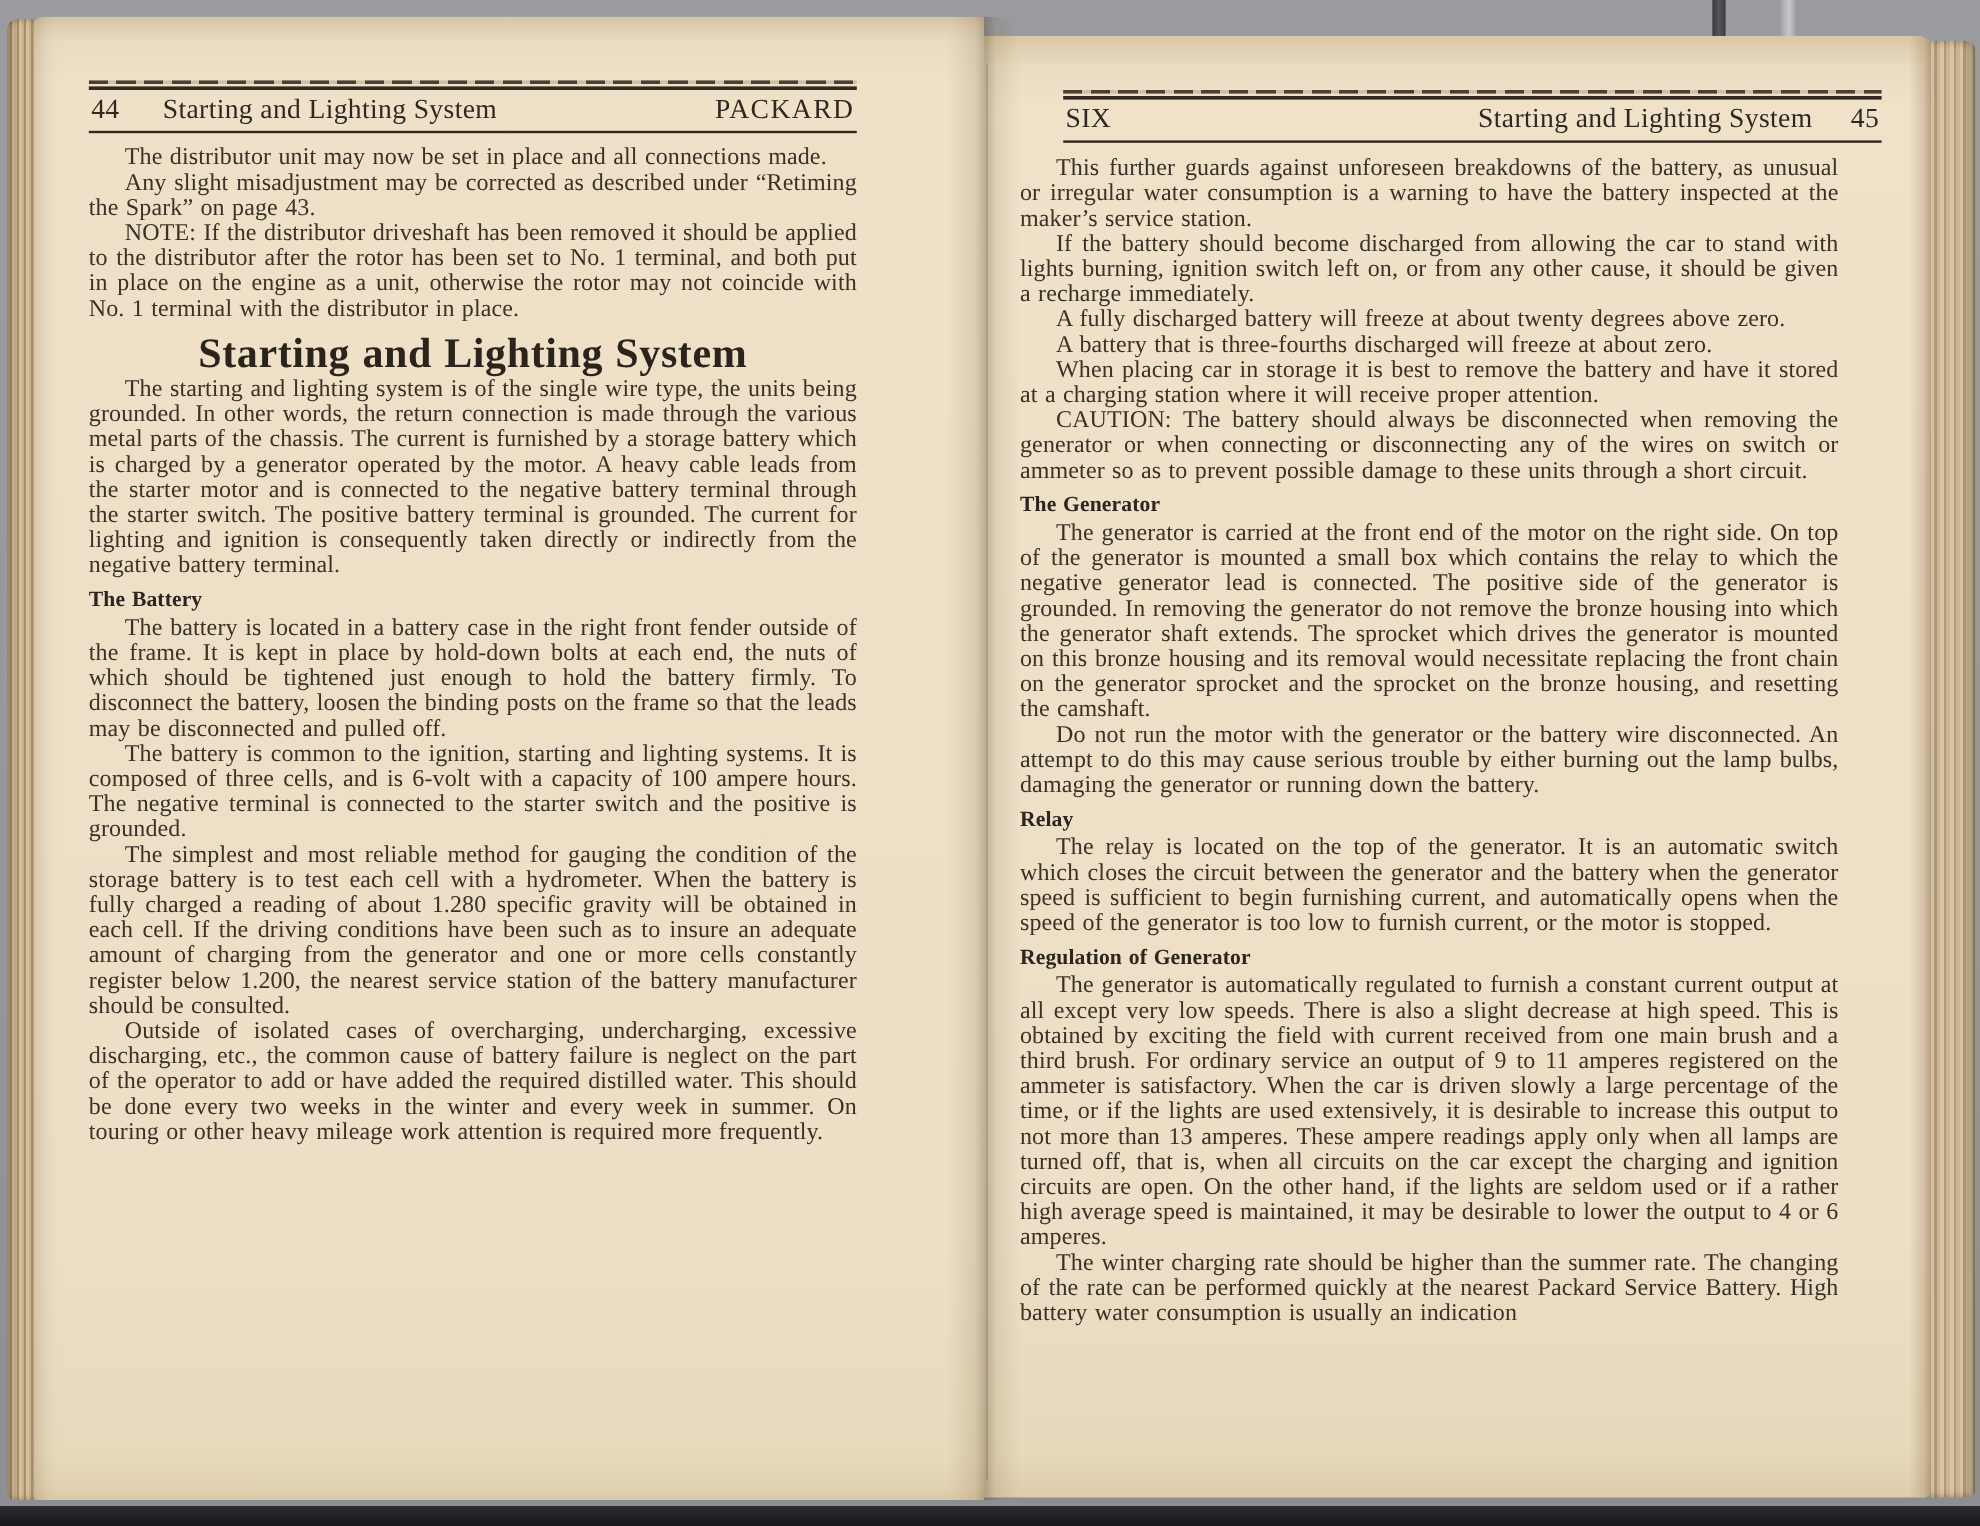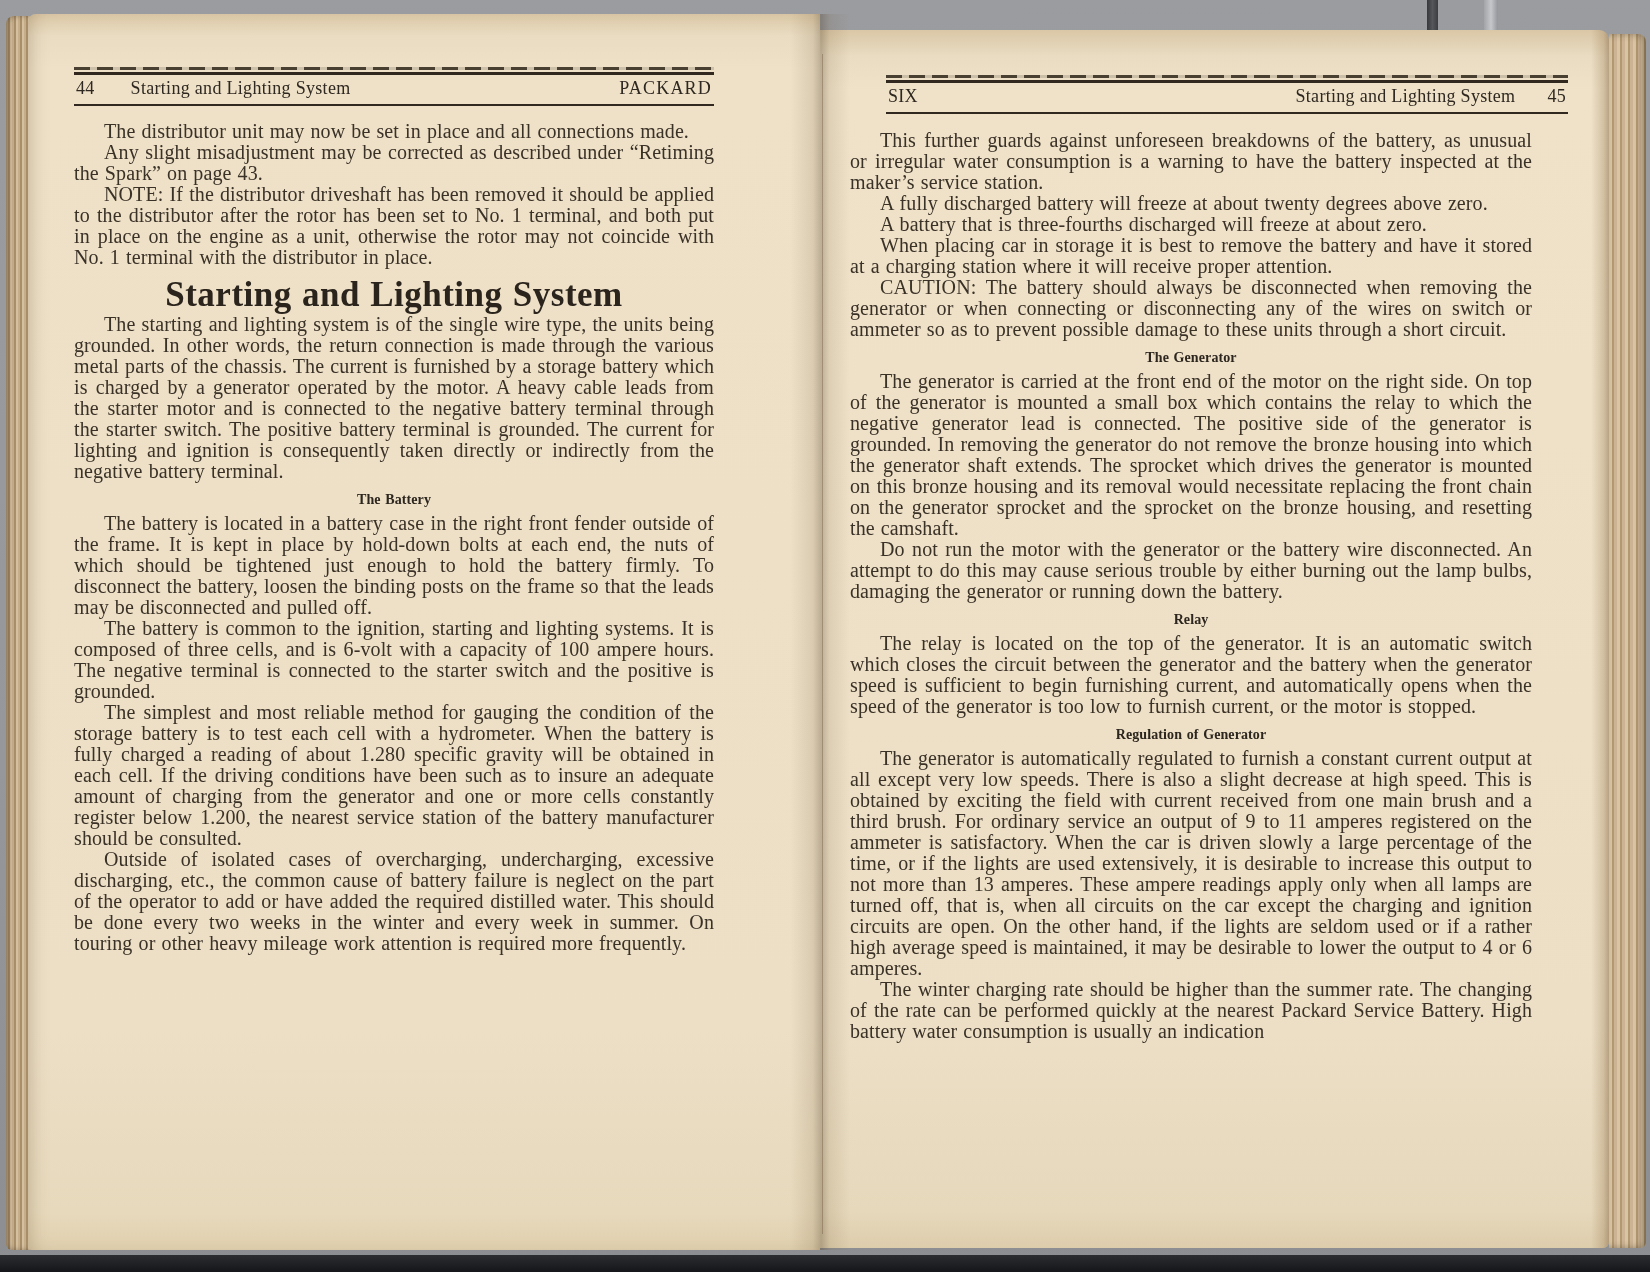--- a/index.html
+++ b/index.html
@@ -47,42 +47,42 @@
   .gutter {
     position:absolute; left:790px; top:14px; width:60px; height:1236px; pointer-events:none;
     background:linear-gradient(90deg,rgba(110,85,50,0) 0%,rgba(110,85,50,.15) 38%,rgba(75,57,32,.30) 52%,rgba(110,85,50,.13) 66%,rgba(110,85,50,0) 100%);
   }
   .gutter::after { content:""; position:absolute; left:32px; top:40px; width:1px; height:1180px; background:rgba(100,75,45,.35); }
 
   
   .page-header {
     position:absolute; display:flex; align-items:center;
     border-top:3px solid #31291f; border-bottom:2px solid #31291f;
-    padding:3px 2px 5px; font-size:18px; color:#2f2820; letter-spacing:.3px;
+    padding:3px 2px 5px; font-size:23px; color:#2f2820; letter-spacing:.3px;
   }
   .page-header::before { 
     content:""; position:absolute; left:0; right:0; top:-8px; height:3px;
     background:repeating-linear-gradient(90deg,#4a4032 0 16px,rgba(74,64,50,.2) 16px 23px);
   }
   .header-left  { left:74px;  top:72px; width:640px; }
   .header-right { left:886px; top:80px; width:682px; }
   .header-left .page-num { margin-right:36px; }
   .header-brand { margin-left:auto; letter-spacing:1.2px; }
   .header-right .header-title { margin-left:auto; }
   .header-right .page-num { margin-left:32px; }
 
   
   .page-body {
     position:absolute; font-size:20px; line-height:21px; color:#3a3127;
     text-align:justify; letter-spacing:.1px; word-spacing:1px;
   }
   .body-left  { left:74px;  top:121px; width:640px; }
   .body-right { left:850px; top:130px; width:682px; }
   .para { margin:0; text-indent:30px; }
-  .section-heading { font-size:14px; font-weight:bold; margin:7px 0 3px; color:#2d261e; text-align:center; }
+  .section-heading { font-size:18px; font-weight:bold; margin:7px 0 3px; color:#2d261e; text-align:left; }
   .chapter-title { font-size:35px; font-weight:bold; text-align:center; margin:16px 0 9px; letter-spacing:.5px; color:#2b241c; }
 
   .bottom-strip { position:absolute; left:0; top:1255px; width:1650px; height:17px;
     background:linear-gradient(180deg,#2c2d30,#151619); }
 </style>
 </head>
 <body>
 
 <div class="scene">
 
@@ -115,20 +115,21 @@
       <h2 class="chapter-title">Starting and Lighting System</h2>
       <p class="para">The starting and lighting system is of the single wire type, the units being grounded.  In other words, the return connection is made through the various metal parts of the chassis.  The current is furnished by a storage battery which is charged by a generator operated by the motor.  A heavy cable leads from the starter motor and is connected to the negative battery terminal through the starter switch.  The positive battery terminal is grounded.  The current for lighting and ignition is consequently taken directly or indirectly from the negative battery terminal.</p>
       <h3 class="section-heading">The Battery</h3>
       <p class="para">The battery is located in a battery case in the right front fender outside of the frame.  It is kept in place by hold-down bolts at each end, the nuts of which should be tightened just enough to hold the battery firmly.  To disconnect the battery, loosen the binding posts on the frame so that the leads may be disconnected and pulled off.</p>
       <p class="para">The battery is common to the ignition, starting and lighting systems.  It is composed of three cells, and is 6-volt with a capacity of 100 ampere hours.  The negative terminal is connected to the starter switch and the positive is grounded.</p>
       <p class="para">The simplest and most reliable method for gauging the condition of the storage battery is to test each cell with a hydrometer.  When the battery is fully charged a reading of about 1.280 specific gravity will be obtained in each cell.  If the driving conditions have been such as to insure an adequate amount of charging from the generator and one or more cells constantly register below 1.200, the nearest service station of the battery manufacturer should be consulted.</p>
       <p class="para">Outside of isolated cases of overcharging, undercharging, excessive discharging, etc., the common cause of battery failure is neglect on the part of the operator to add or have added the required distilled water.  This should be done every two weeks in the winter and every week in summer.  On touring or other heavy mileage work attention is required more frequently.</p>
     </div>
   <div class="page-body body-right">
       <p class="para">This further guards against unforeseen breakdowns of the battery, as unusual or irregular water consumption is a warning to have the battery inspected at the maker’s service station.</p>
+      <p class="para">If the battery should become discharged from allowing the car to stand with lights burning, ignition switch left on, or from any other cause, it should be given a recharge immediately.</p>
       <p class="para">A fully discharged battery will freeze at about twenty degrees above zero.</p>
       <p class="para">A battery that is three-fourths discharged will freeze at about zero.</p>
       <p class="para">When placing car in storage it is best to remove the battery and have it stored at a charging station where it will receive proper attention.</p>
       <p class="para">CAUTION:  The battery should always be disconnected when removing the generator or when connecting or disconnecting any of the wires on switch or ammeter so as to prevent possible damage to these units through a short circuit.</p>
       <h3 class="section-heading">The Generator</h3>
       <p class="para">The generator is carried at the front end of the motor on the right side.  On top of the generator is mounted a small box which contains the relay to which the negative generator lead is connected.  The positive side of the generator is grounded.  In removing the generator do not remove the bronze housing into which the generator shaft extends.  The sprocket which drives the generator is mounted on this bronze housing and its removal would necessitate replacing the front chain on the generator sprocket and the sprocket on the bronze housing, and resetting the camshaft.</p>
       <p class="para">Do not run the motor with the generator or the battery wire disconnected.  An attempt to do this may cause serious trouble by either burning out the lamp bulbs, damaging the generator or running down the battery.</p>
       <h3 class="section-heading">Relay</h3>
       <p class="para">The relay is located on the top of the generator.  It is an automatic switch which closes the circuit between the generator and the battery when the generator speed is sufficient to begin furnishing current, and automatically opens when the speed of the generator is too low to furnish current, or the motor is stopped.</p>
       <h3 class="section-heading">Regulation of Generator</h3>

